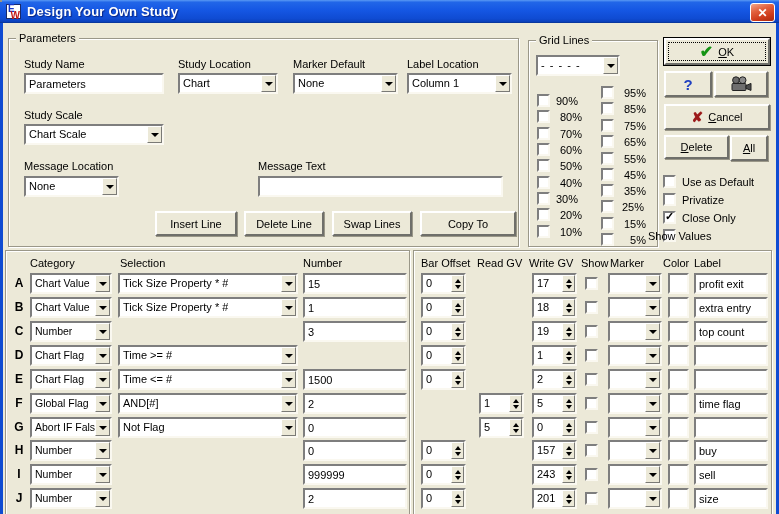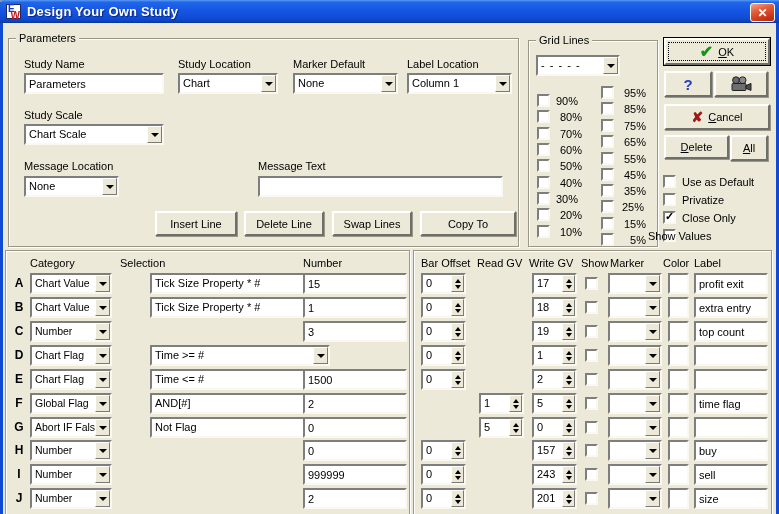--- a/index.html
+++ b/index.html
@@ -79,21 +79,21 @@
     position:absolute; width:13px; height:13px; background:#fff;
     border:2px solid; border-color:#7E7E7E #FAF8F0 #FAF8F0 #7E7E7E; cursor:pointer;
   }
   .cb .mark { position:absolute; left:0px; top:-3px; font-size:11px; font-weight:bold; color:#000; }
   .swatch { position:absolute; border:1px solid #9a9788; }
 
   
   .trow { position:absolute; left:0; width:779px; height:22px; }
   .rletter { position:absolute; left:10px; width:18px; top:3px; text-align:center; font-size:12px; font-weight:bold; }
   .col-cat    { left:30px;  width:82px; }
-  .col-sel    { left:118px; width:180px;margin-left:32px; }
+  .col-sel    { left:118px; width:180px; }
   .col-num    { left:303px; width:104px; }
   .col-bo     { left:421px; width:45px; }
   .col-rgv    { left:479px; width:45px; }
   .col-wgv    { left:532px; width:45px; }
   .col-show   { left:585px; top:4px; }
   .col-marker { left:608px; width:54px; }
   .col-color  { left:668px; width:21px; height:21px; background:#fff; border-color:#7E7E7E #FAF8F0 #FAF8F0 #7E7E7E; border-style:solid; border-width:2px; }
   .col-label  { left:694px; width:74px; }
   .thead { position:absolute; top:257px; white-space:nowrap; }
   .cat-font { font-size:10.5px; }

